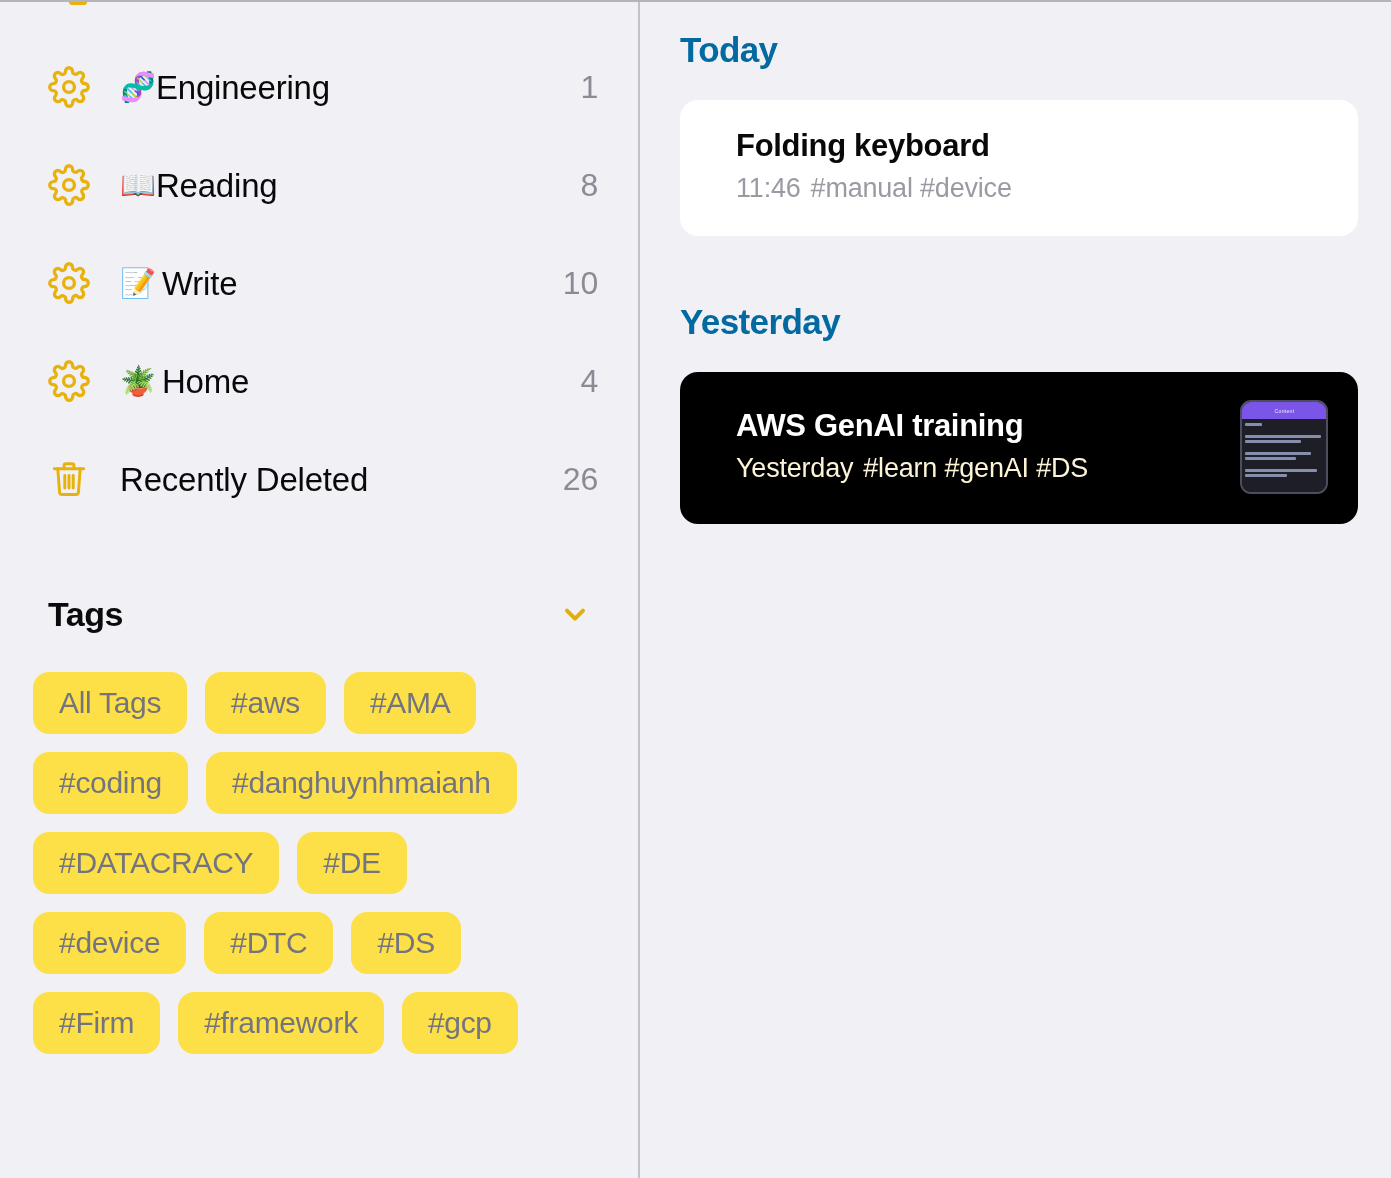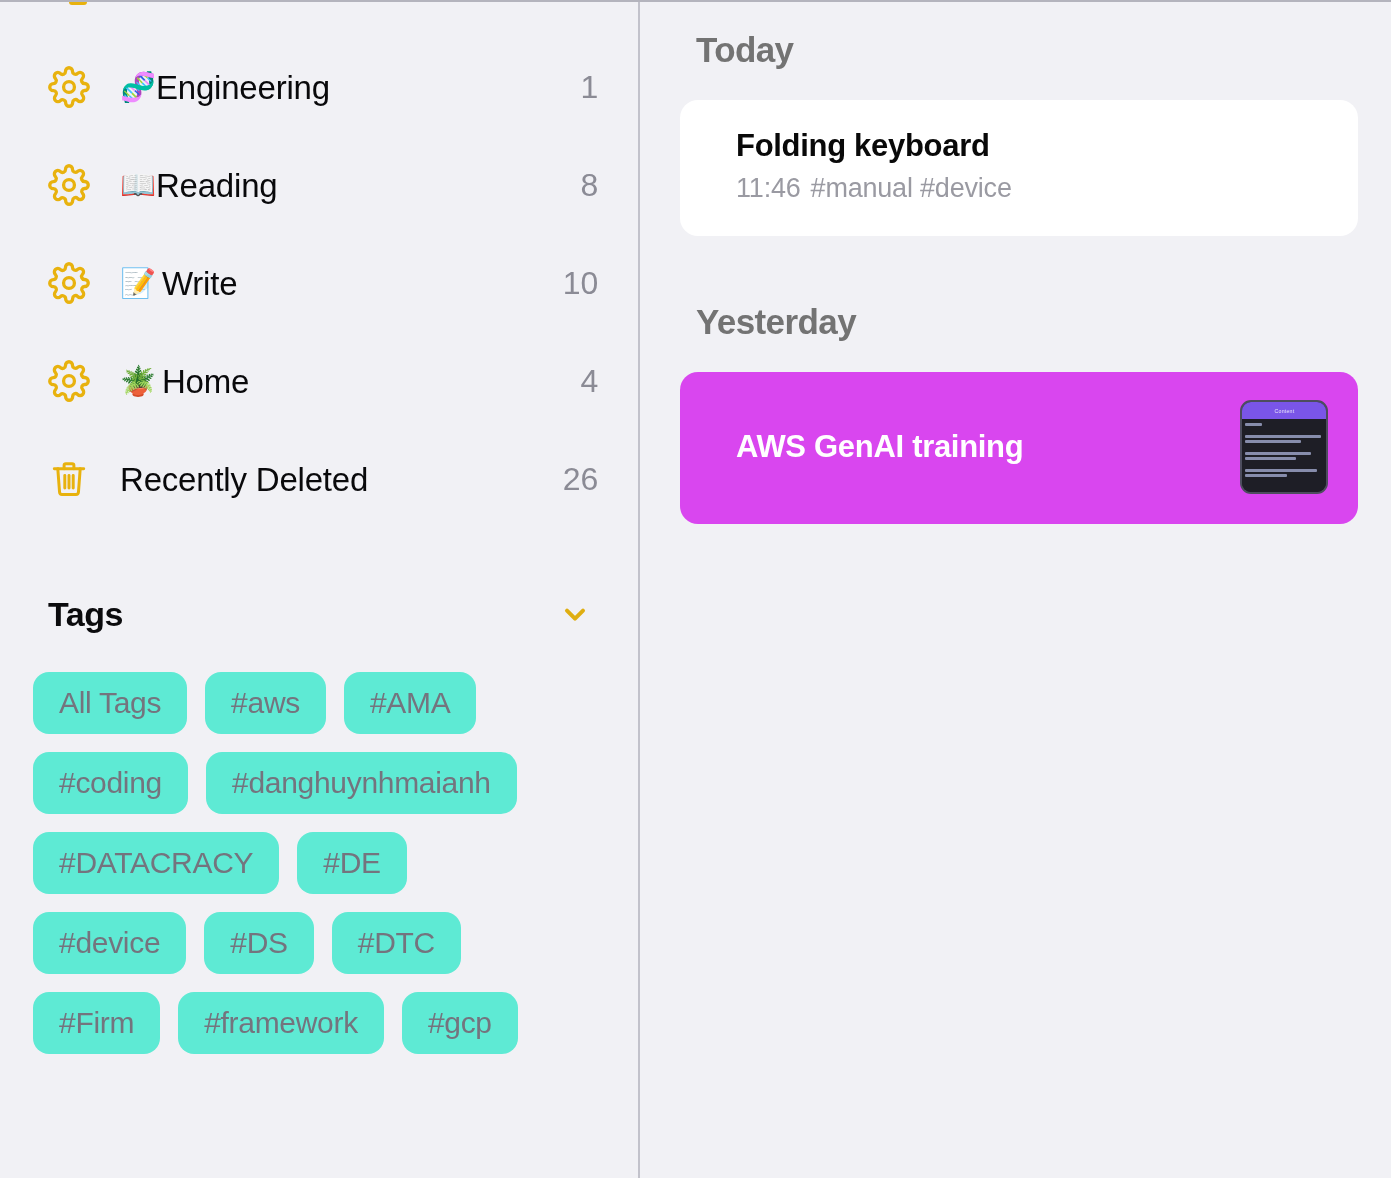--- a/index.html
+++ b/index.html
@@ -122,21 +122,21 @@
   }
 
   .tag-cloud {
     display: flex;
     flex-wrap: wrap;
     gap: 18px;
     padding: 30px 40px 0 33px;
     width: 600px;
   }
   .tag-pill {
-    background: #5eead4;
+    background: #fde047;
     color: #74747e;
     border-radius: 16px;
     padding: 0 26px;
     height: 62px;
     display: flex;
     align-items: center;
     font-size: 30px;
     letter-spacing: -0.3px;
     white-space: nowrap;
     cursor: pointer;
@@ -149,41 +149,40 @@
     flex: 1;
     height: 1178px;
     background: #f1f1f5;
     padding: 0 33px 0 40px;
     overflow: hidden;
   }
 
   .section-heading {
     font-size: 35px;
     font-weight: 700;
-    color: #737373;
+    color: #0369a1;
     letter-spacing: -0.6px;
-    margin-left: 16px;
   }
   .heading-today    { margin-top: 30px; }
   .heading-yesterday{ margin-top: 66px; }
 
   .note-card {
     margin-top: 30px;
     border-radius: 18px;
     padding: 28px 30px 30px 56px;
     display: flex;
     align-items: center;
     cursor: pointer;
     min-height: 136px;
   }
   .note-card.plain {
     background: #ffffff;
   }
   .note-card.selected {
-    background: #d946ef;
+    background: #000000;
   }
 
   .note-text { flex: 1; min-width: 0; }
 
   .note-title {
     font-size: 31px;
     font-weight: 700;
     letter-spacing: -0.3px;
     line-height: 1.12;
   }
@@ -342,22 +341,22 @@
 
       <div class="tag-cloud">
         <div class="tag-pill">All Tags</div>
         <div class="tag-pill">#aws</div>
         <div class="tag-pill">#AMA</div>
         <div class="tag-pill">#coding</div>
         <div class="tag-pill">#danghuynhmaianh</div>
         <div class="tag-pill">#DATACRACY</div>
         <div class="tag-pill">#DE</div>
         <div class="tag-pill">#device</div>
+        <div class="tag-pill">#DTC</div>
         <div class="tag-pill">#DS</div>
-        <div class="tag-pill">#DTC</div>
         <div class="tag-pill">#Firm</div>
         <div class="tag-pill">#framework</div>
         <div class="tag-pill">#gcp</div>
       </div>
     </div>
   </aside>
 
   <main class="content">
 
     <div class="section-heading heading-today">Today</div>
@@ -369,20 +368,23 @@
           <span>11:46</span><span class="meta-sep"></span><span>#manual #device</span>
         </div>
       </div>
     </div>
 
     <div class="section-heading heading-yesterday">Yesterday</div>
 
     <div class="note-card selected">
       <div class="note-text">
         <div class="note-title">AWS GenAI training</div>
+        <div class="note-meta">
+          <span>Yesterday</span><span class="meta-sep"></span><span>#learn #genAI #DS</span>
+        </div>
       </div>
       <div class="note-thumb">
         <div class="thumb-header">
           <span class="thumb-header-label">Content</span>
         </div>
         <div class="thumb-body">
           <div class="thumb-line" style="width:22%"></div>
           <div class="thumb-gap"></div>
           <div class="thumb-line" style="width:98%"></div>
           <div class="thumb-line" style="width:72%"></div>

